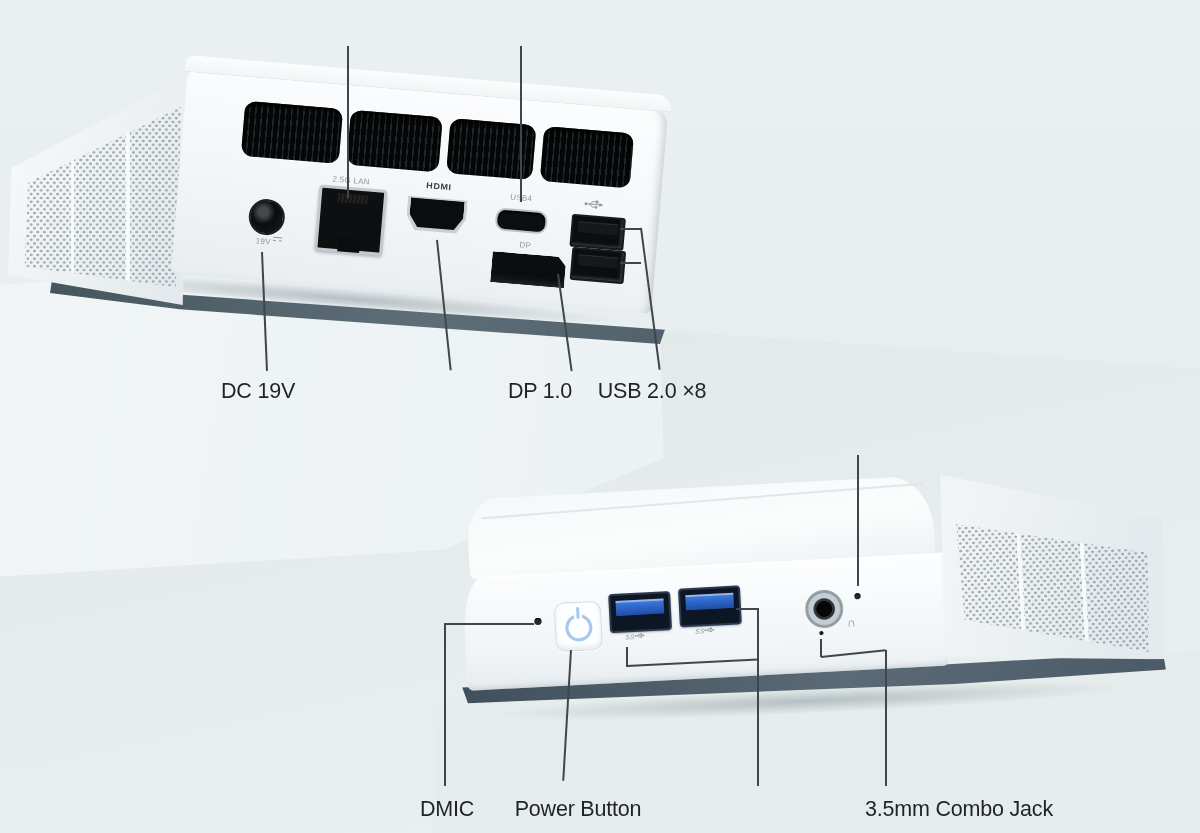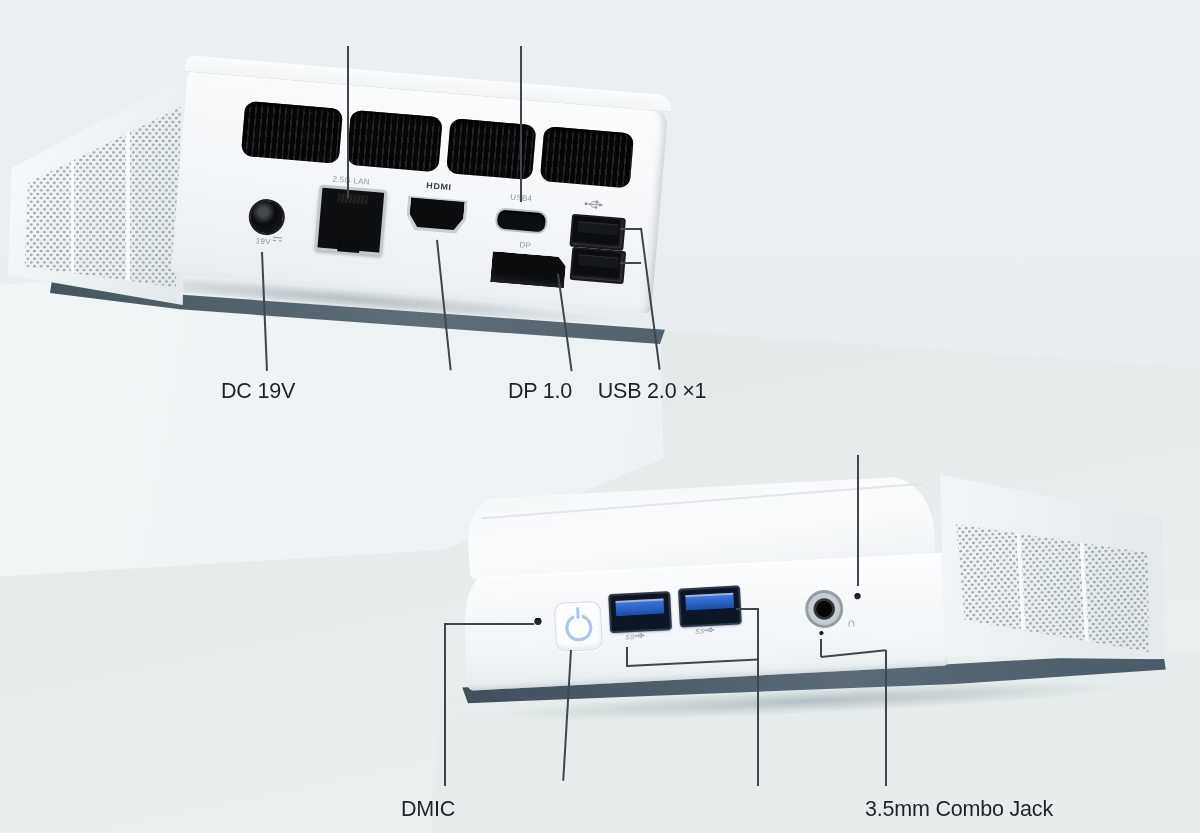--- a/index.html
+++ b/index.html
@@ -255,18 +255,19 @@
   <div class="lnv" style="left:626px;top:647px;height:20px"></div>
   <div class="lnh" style="left:627px;top:665px;width:131px;transform:rotate(-2.8deg);transform-origin:left center"></div>
   <div class="lnh" style="left:736px;top:608px;width:23px"></div>
   <div class="lnv" style="left:757px;top:608px;height:178px"></div>
   <div class="lnv" style="left:820px;top:639px;height:18px"></div>
   <div class="lnh" style="left:821px;top:656px;width:65px;transform:rotate(-6deg);transform-origin:left center"></div>
   <div class="lnv" style="left:885px;top:650px;height:136px"></div>
 
   <div class="lbl" style="left:198px;top:379px;width:120px">DC 19V</div>
   <div class="lbl" style="left:480px;top:379px;width:120px">DP 1.0</div>
-  <div class="lbl" style="left:572px;top:379px;width:160px">USB 2.0 ×1</div>
-
-  <div class="lbl" style="left:368px;top:797px;width:120px">DMIC</div>
+  <div class="lbl" style="left:572px;top:379px;width:160px">USB 2.0 ×8</div>
+
+  <div class="lbl" style="left:387px;top:797px;width:120px">DMIC</div>
+  <div class="lbl" style="left:498px;top:797px;width:160px">Power Button</div>
   <div class="lbl" style="left:849px;top:797px;width:220px">3.5mm Combo Jack</div>
 
 </div>
 
 </body></html>

